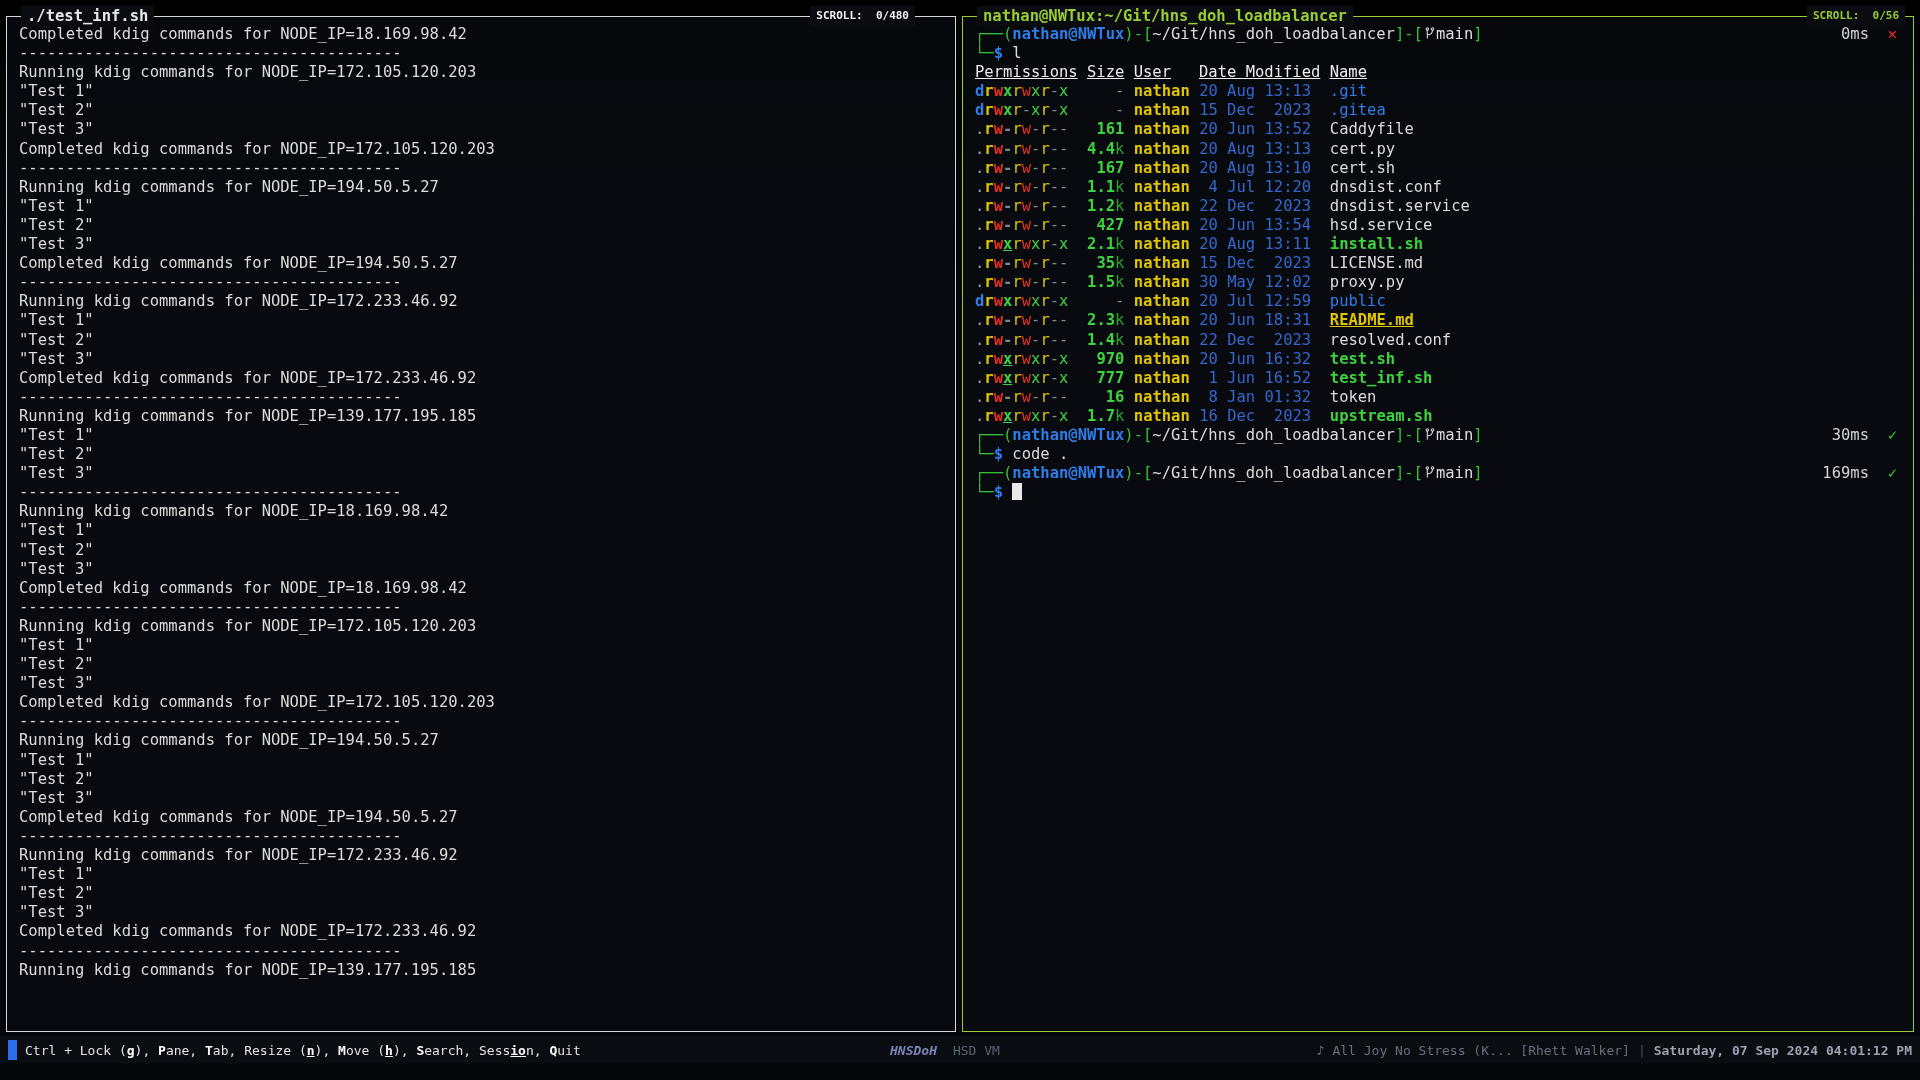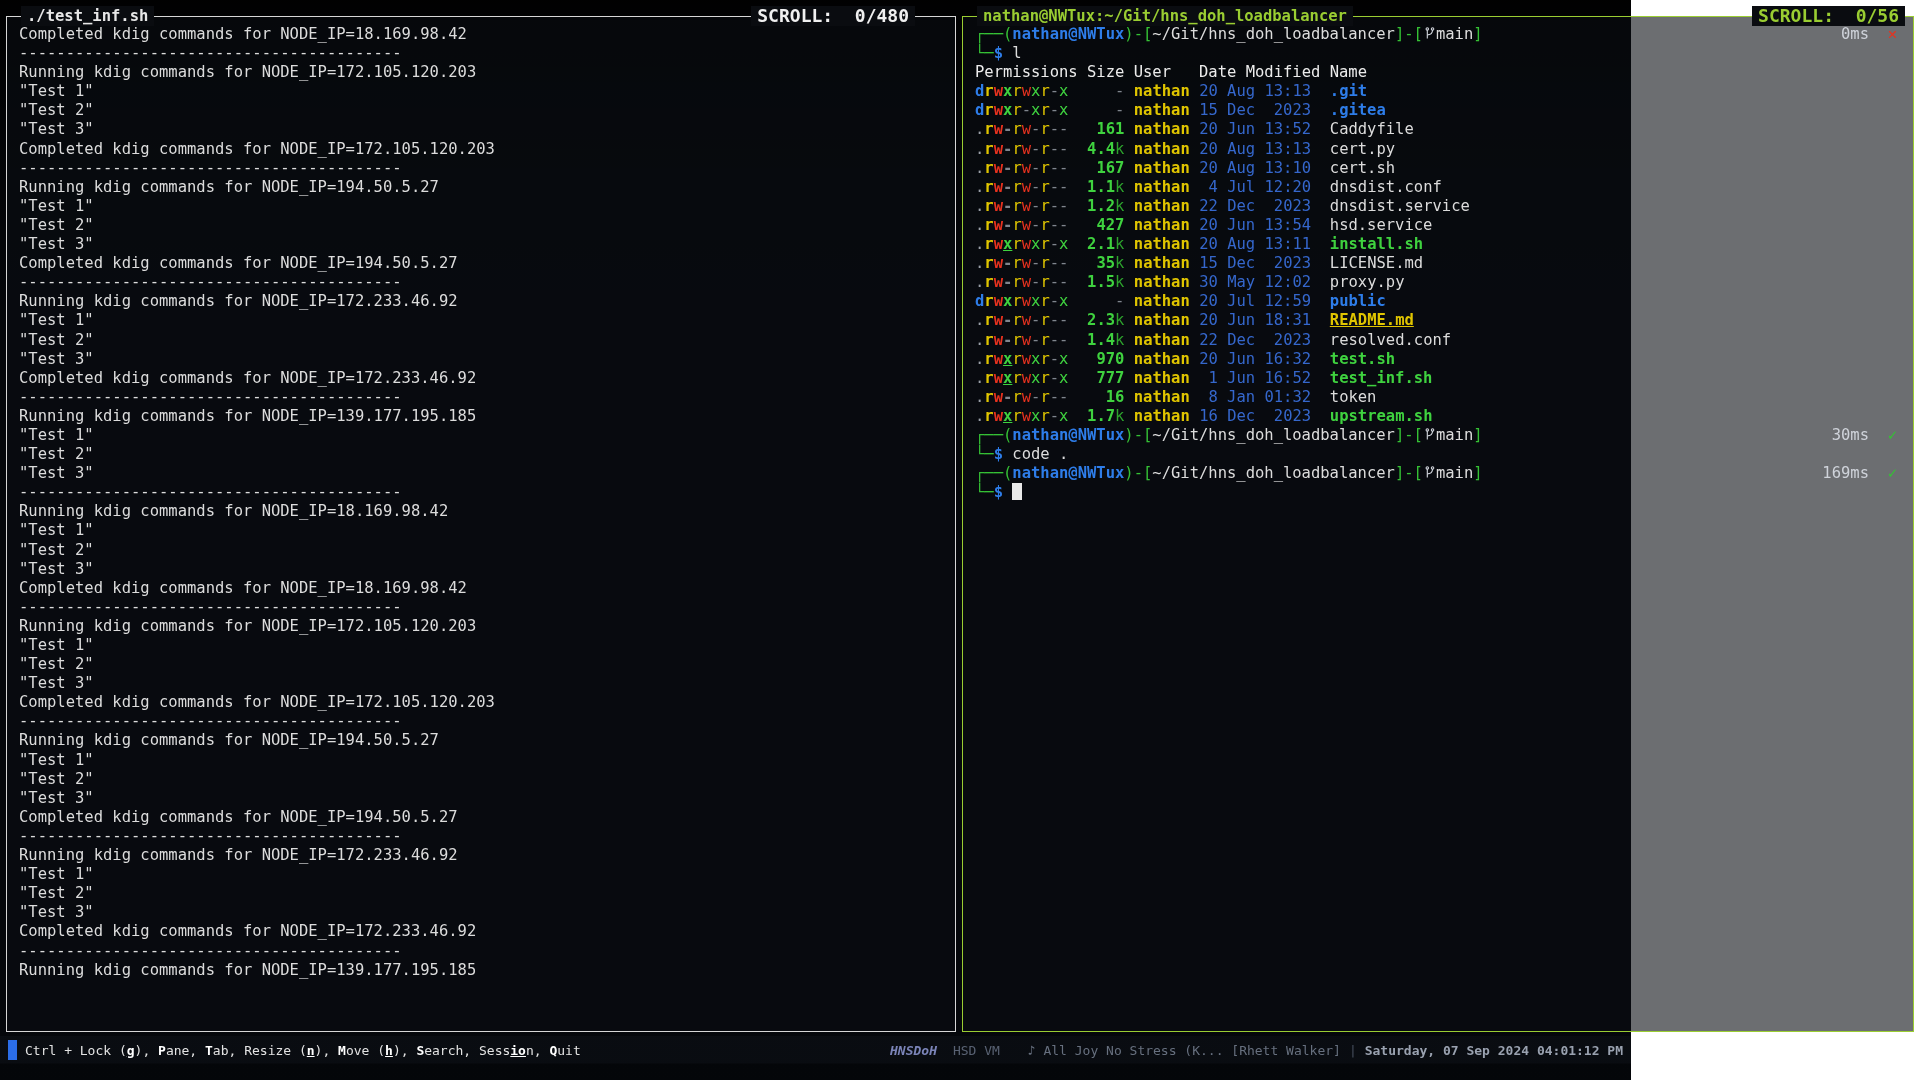--- a/index.html
+++ b/index.html
@@ -1,17 +1,17 @@
 <!DOCTYPE html>
 <html style="--border_active: #9acd32; --border_inactive: #d6d6d6; --green: #35c135; --blue: #2e7de9; --white: #dcdcdc; --yellow: #e0c500; --red: #e8321f; --exec: #3fd23f; --size: #3fd23f; --size_suffix: #2da32d; --date_blue: #3567cc; --ms: #cfd3da; --bar_indicator: #2b6de8; --bar_session: #7b84b8; --bar_window: #596273; --bar_music: #67707f; --bar_datetime: #9aa2b0;"><head>
 <meta charset="utf-8">
 <style>
   html,body{margin:0;padding:0;width:1920px;height:1080px;overflow:hidden;
     font-family:"DejaVu Sans Mono",monospace;}
-  #stage{position:relative;width:1631px;height:1080px;background:#05070b;}
+  #stage{position:relative;width:1920px;height:1080px;background:#05070b;}
 
   
   #wallpaper{position:absolute;inset:0;
     background:
       radial-gradient(ellipse 300px 160px at 28% 42%, rgba(12,14,19,0.85), rgba(12,14,19,0) 70%),
       radial-gradient(ellipse 520px 200px at 31% 44%, rgba(232,168,108,0.50), rgba(232,168,108,0) 72%),
       radial-gradient(ellipse 900px 130px at 74% 42%, rgba(198,132,82,0.42), rgba(198,132,82,0) 75%),
       radial-gradient(ellipse 760px 300px at 8% 97%, rgba(226,152,102,0.55), rgba(226,152,102,0) 75%),
       radial-gradient(ellipse 700px 260px at 85% 96%, rgba(190,120,70,0.45), rgba(190,120,70,0) 75%),
       linear-gradient(180deg,#04060a 0%,#081220 10%,#132colors 0,#13283e 24%,#29425d 38%,
@@ -19,47 +19,47 @@
   #topShade{position:absolute;inset:0;background:linear-gradient(180deg,rgba(0,0,0,0.88),rgba(0,0,0,0.35) 14%,rgba(0,0,0,0) 32%);}
 
   .pane{position:absolute;top:16px;height:1016px;background:rgba(10,13,19,0.60);
     border:1px solid var(--border_inactive);box-sizing:border-box;}
   #leftPane{left:6px;width:950px;}
   #rightPane{left:962px;width:952px;border-color:var(--border_active);}
   .pane-title{position:absolute;top:-11px;left:14px;padding:0 6px;font-weight:bold;
     font-size:15.5px;line-height:20px;background:#0a0c10;}
   #leftPane .pane-title{color:#e8e8e8;}
   #rightPane .pane-title{color:var(--border_active);}
-  .scroll-ind{position:absolute;top:-11px;padding:0 6px;font-weight:bold;font-size:18px;
+  .scroll-ind{position:absolute;top:-11px;padding:0 6px;font-weight:bold;font-size:11px;
     line-height:20px;background:#0a0c10;white-space:pre;}
   #leftPane .scroll-ind{right:40px;color:#f0f0f0;}
   #rightPane .scroll-ind{right:8px;color:var(--border_active);}
 
   .content{position:absolute;left:12px;right:6px;top:8px;bottom:6px;overflow:hidden;}
   .t-line{white-space:pre;font-size:15.5px;line-height:19.1px;height:19.1px;color:var(--white);position:relative;}
 
   
   .g{color:var(--green);} .bl{color:var(--blue);font-weight:bold;}
   .wh{color:var(--white);} .ms{color:var(--ms);}
   .okk{color:var(--green);font-weight:bold;} .err{color:var(--red);font-weight:bold;}
   .rstat{position:absolute;right:10px;top:0;}
   .branch-icon{display:inline-block;width:13px;height:14px;vertical-align:-2px;}
 
   
-  .hu{color:#ececec;}
+  .hu{text-decoration:underline;color:#ececec;}
   .p-d{color:var(--blue);font-weight:bold;}
   .p-dot{color:#9aa0a8;}
   .p-r{color:var(--yellow);} .p-w{color:var(--red);} .p-x{color:var(--exec);}
   .p-dash{color:#80868e;}
   .pb{font-weight:bold;} .pu{text-decoration:underline;}
   .size-num{color:var(--size);font-weight:bold;}
   .size-suf{color:var(--size_suffix);}
   .usr{color:var(--yellow);font-weight:bold;}
   .dt{color:var(--date_blue);}
-  .n-dir{color:var(--blue);font-weight:bold;margin-top:44px;}
+  .n-dir{color:var(--blue);font-weight:normal;margin-top:44px;}
   .n-exec{color:var(--exec);font-weight:bold;}
   .n-file{color:var(--white);}
   .n-readme{color:var(--yellow);font-weight:bold;text-decoration:underline;}
   .cursor{display:inline-block;width:9.5px;height:17px;background:#e9e9e9;vertical-align:-3px;}
 
   
   #statusBar{position:absolute;left:0;right:0;top:1036px;height:44px;
     background:linear-gradient(180deg,rgba(10,13,18,0.88) 0%,rgba(10,13,18,0.88) 62%,rgba(4,6,9,0.92) 63%,rgba(4,6,9,0.92) 100%);
     font-size:13px;}
   #kbRow{position:absolute;left:0;top:3px;height:22px;display:flex;align-items:center;}

